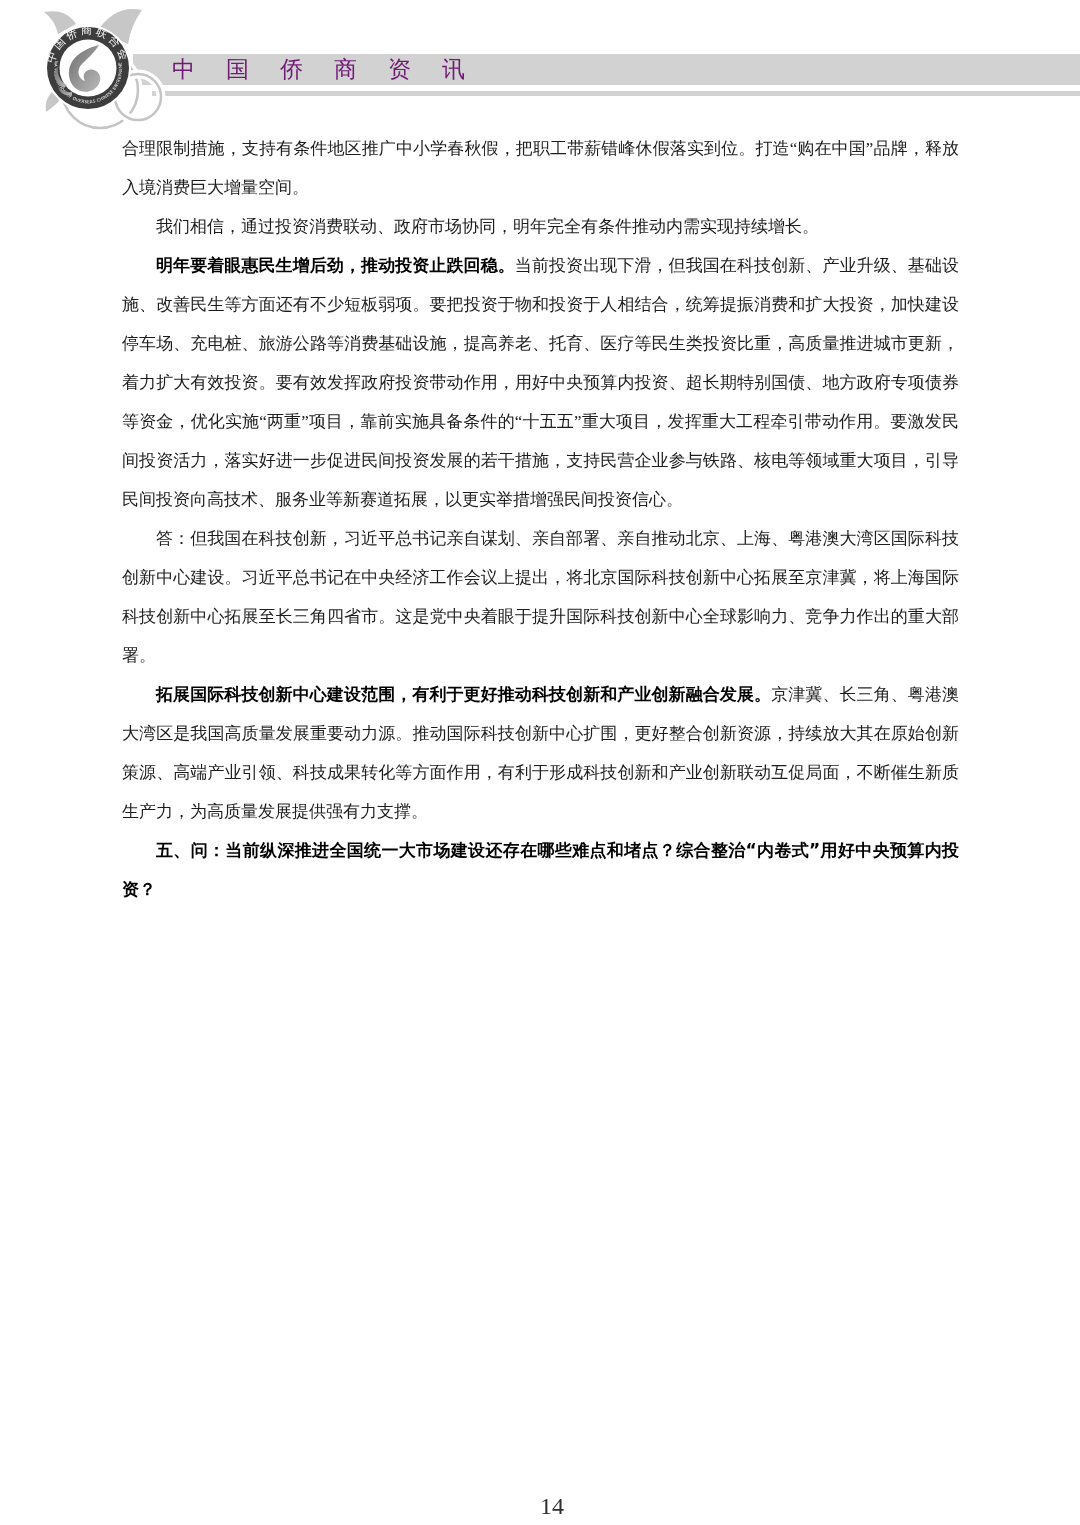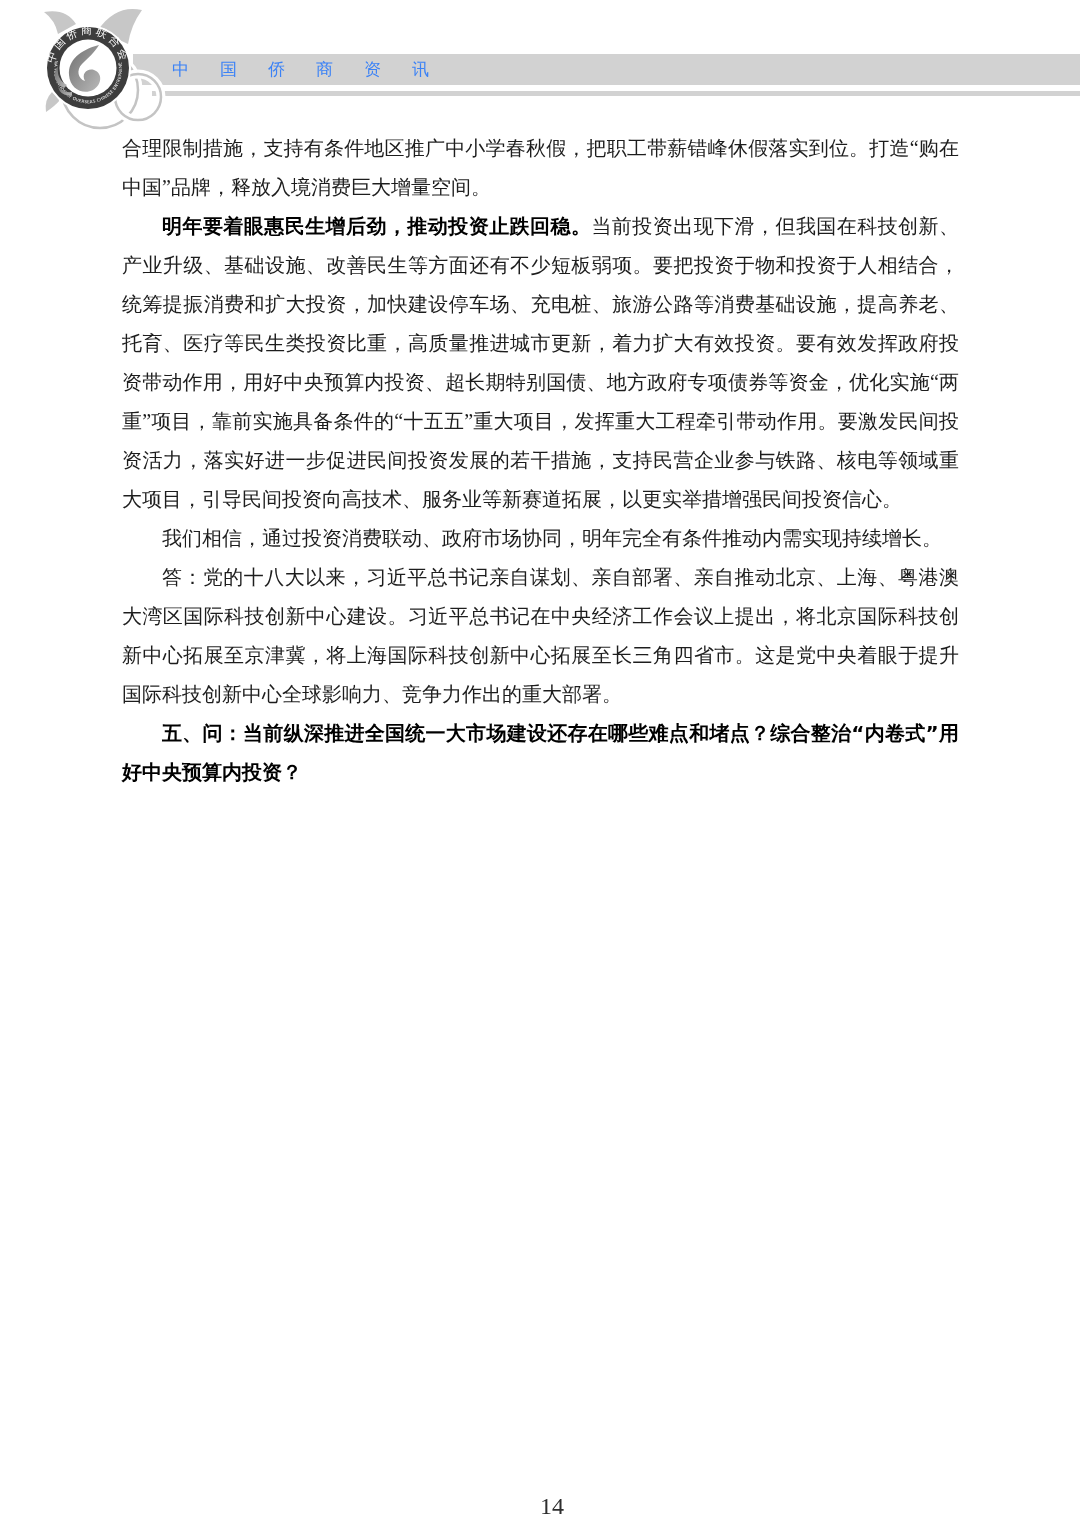--- a/index.html
+++ b/index.html
@@ -14,33 +14,33 @@
   .banner-bar {
     position:absolute; left:133px; top:54px; width:947px; height:31px;
     background:#d2d2d2;
   }
   .banner-underline {
     position:absolute; left:152px; top:91px; width:928px; height:5px;
     background:#d2d2d2;
   }
   .masthead {
     position:absolute; left:172px; top:58px;
-    font-size:17px; line-height:23px; letter-spacing:31px;
-    color:#3b82f6; white-space:nowrap;
+    font-size:23px; line-height:23px; letter-spacing:31px;
+    color:#701a75; white-space:nowrap;
     font-family:"DejaVu Sans", sans-serif;
   }
   .logo-svg { position:absolute; left:0; top:0; }
 
   
   .article {
     position:absolute; left:122px; top:129px; width:837px;
   }
   .para {
     margin:0;
-    font-size:20px; line-height:39px;
+    font-size:17px; line-height:39px;
     text-align:justify; text-justify:inter-ideograph;
     text-indent:2em;
     color:#1d1d1d;
   }
   .para.noindent { text-indent:0; }
   .lead {
     font-family:"DejaVu Sans", sans-serif;
     font-weight:700; color:#000;
   }
 
@@ -96,19 +96,20 @@
                C 102,85 103,73 94,70 C 87,68 81,74 85,81
                C 78,79 76,70 82,64 C 88,58 95,52 99,45 Z" fill="url(#swirlGrad)"></path>
       <path d="M 67,85 Q 56,79 58,66 Q 49,79 64,88 Z" fill="url(#swirlGrad)"></path>
       <path d="M 72,92 Q 63,93 58,87 Q 61,97 72,95 Z" fill="url(#swirlGrad)"></path>
     </g>
   </g>
 </svg>
 
 <div class="article">
     <p class="para noindent"><span>合理限制措施，支持有条件地区推广中小学春秋假，把职工带薪错峰休假落实到位。打造“购在中国”品牌，释放入境消费巨大增量空间。</span></p>
+    <p class="para"><span>我们相信，通过投资消费联动、政府市场协同，明年完全有条件推动内需实现持续增长。</span></p>
     <p class="para"><b class="lead">明年要着眼惠民生增后劲，推动投资止跌回稳。</b><span>当前投资出现下滑，但我国在科技创新、产业升级、基础设施、改善民生等方面还有不少短板弱项。要把投资于物和投资于人相结合，统筹提振消费和扩大投资，加快建设停车场、充电桩、旅游公路等消费基础设施，提高养老、托育、医疗等民生类投资比重，高质量推进城市更新，着力扩大有效投资。要有效发挥政府投资带动作用，用好中央预算内投资、超长期特别国债、地方政府专项债券等资金，优化实施“两重”项目，靠前实施具备条件的“十五五”重大项目，发挥重大工程牵引带动作用。要激发民间投资活力，落实好进一步促进民间投资发展的若干措施，支持民营企业参与铁路、核电等领域重大项目，引导民间投资向高技术、服务业等新赛道拓展，以更实举措增强民间投资信心。</span></p>
-    <p class="para"><span>我们相信，通过投资消费联动、政府市场协同，明年完全有条件推动内需实现持续增长。</span></p>
-    <p class="para"><span>答：党的十八大以来，习近平总书记亲自谋划、亲自部署、亲自推动北京、上海、粤港澳大湾区国际科技创新中心建设。习近平总书记在中央经济工作会议上提出，将北京国际科技创新中心拓展至京津冀，将上海国际科技创新中心拓展至长三角四省市。这是党中央着眼于提升国际科技创新中心全球影响力、竞争力作出的重大部署。</span></p>
+    <p class="para"><span>答：但我国在科技创新，习近平总书记亲自谋划、亲自部署、亲自推动北京、上海、粤港澳大湾区国际科技创新中心建设。习近平总书记在中央经济工作会议上提出，将北京国际科技创新中心拓展至京津冀，将上海国际科技创新中心拓展至长三角四省市。这是党中央着眼于提升国际科技创新中心全球影响力、竞争力作出的重大部署。</span></p>
+    <p class="para"><b class="lead">拓展国际科技创新中心建设范围，有利于更好推动科技创新和产业创新融合发展。</b><span>京津冀、长三角、粤港澳大湾区是我国高质量发展重要动力源。推动国际科技创新中心扩围，更好整合创新资源，持续放大其在原始创新策源、高端产业引领、科技成果转化等方面作用，有利于形成科技创新和产业创新联动互促局面，不断催生新质生产力，为高质量发展提供强有力支撑。</span></p>
     <p class="para"><b class="lead">五、问：当前纵深推进全国统一大市场建设还存在哪些难点和堵点？综合整治“内卷式”用好中央预算内投资？</b></p>
   </div>
 
 <div class="page-number">14</div>
 
 </body></html>

